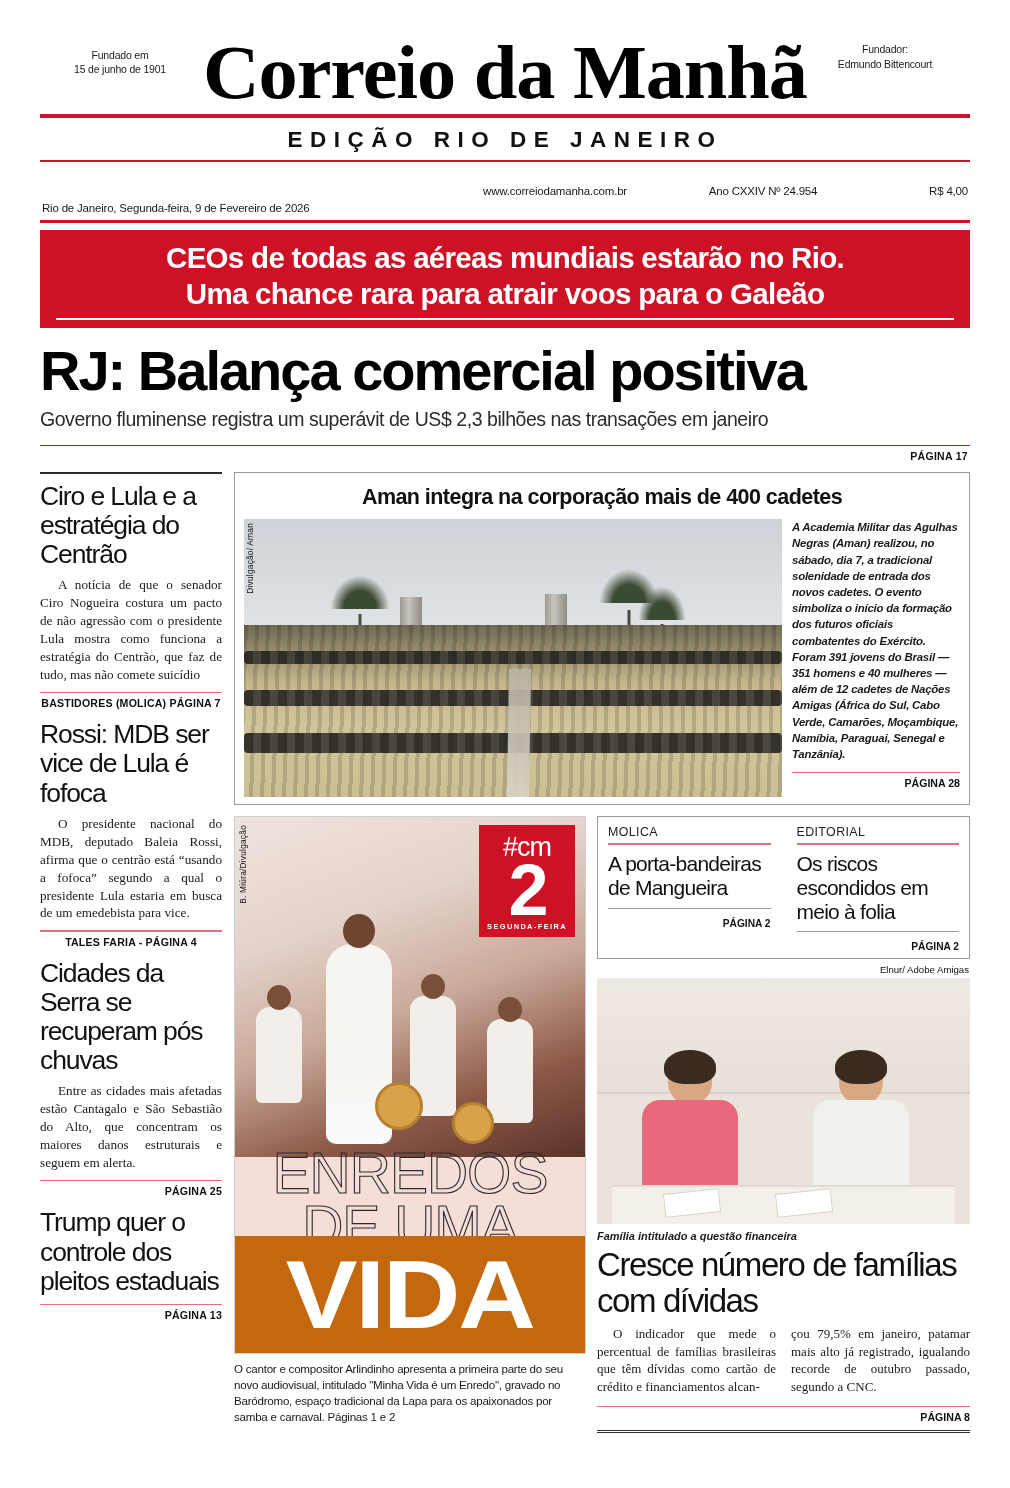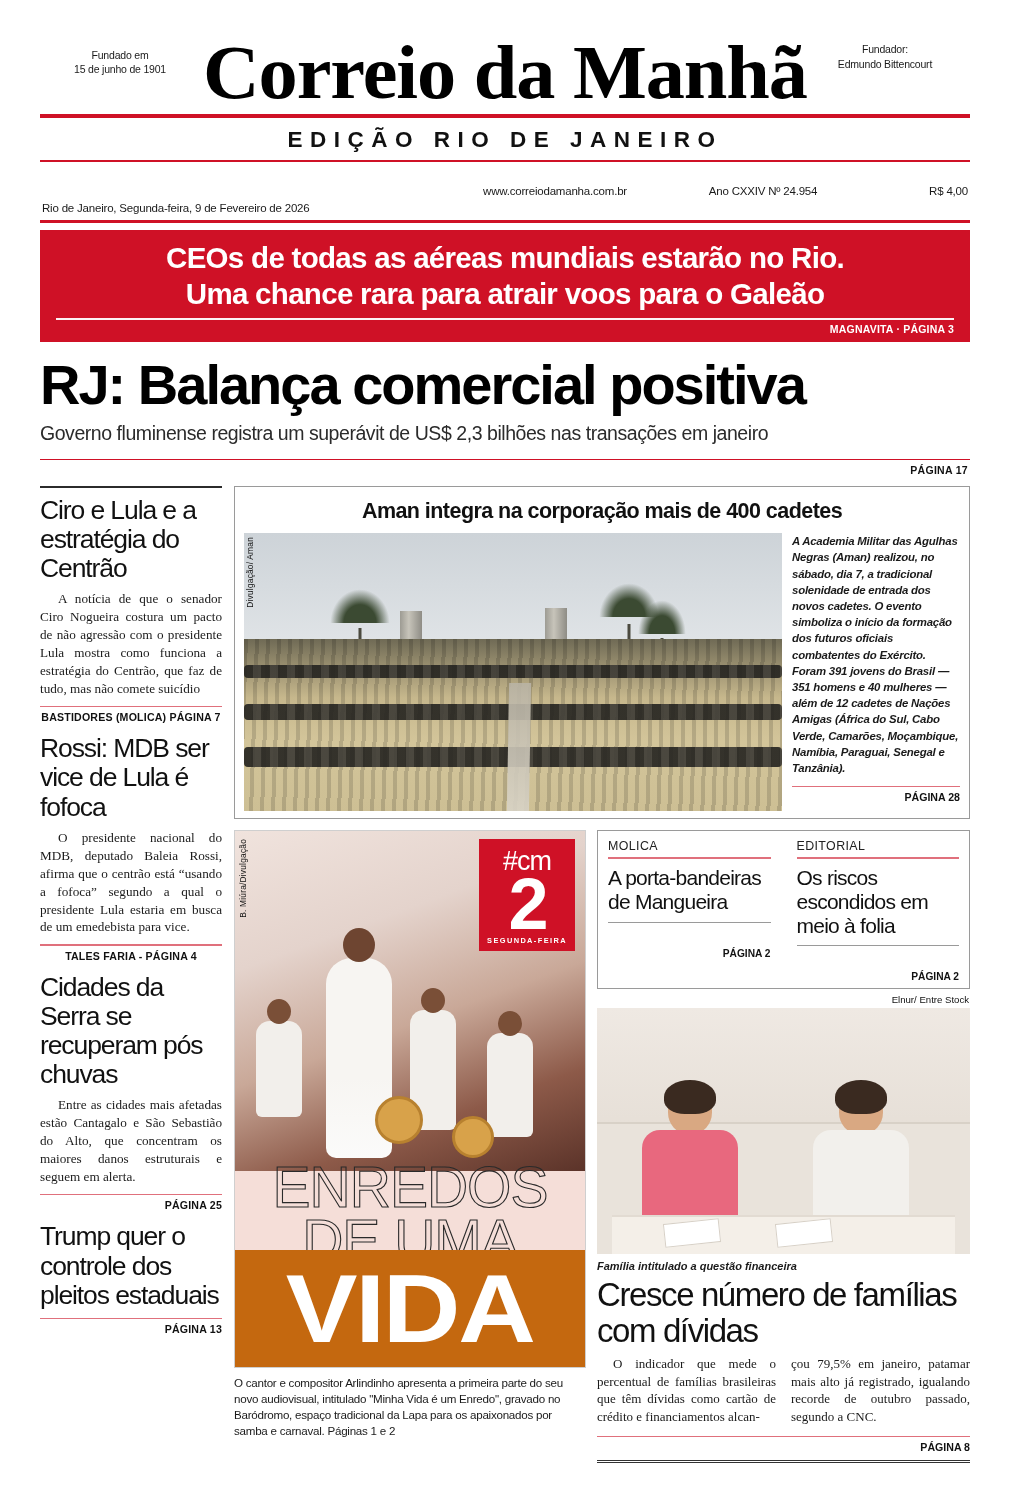--- a/index.html
+++ b/index.html
@@ -153,21 +153,21 @@
   .dual-box { border: 1px solid #9a9a9a; display: flex; padding: 8px 10px 6px; }
   .dual-col { flex: 1; }
   .dual-col + .dual-col { padding-left: 13px; margin-left: 13px; }
   .dual-col .kicker { font-size: 12.4px; letter-spacing: .4px; color: #222; padding-bottom: 4px; }
   .dual-col .kick-rule { height: 1.4px; background: #e0707c; }
   .dual-col h3 {
     font-size: 21px; font-weight: 400; line-height: 1.14;
     letter-spacing: -0.75px; padding-top: 7px; color: #111;
   }
   .dual-col .endrule { height: 1px; background: #9a9a9a; margin-top: 8px; }
-  .dual-col .pg { font-size: 10.2px; font-weight: bold; text-align: right; padding-top: 9px; margin-top: 16px; }
+  .dual-col .pg { font-size: 10.2px; font-weight: bold; text-align: right; padding-top: 9px; }
 
   
   .fam-credit { font-size: 9.6px; text-align: right; padding: 5px 1px 3px; color: #111; }
   .fam-photo { width: 100%; height: 246px; overflow: hidden; position: relative; }
   .fam-caption { font-size: 11px; font-style: italic; font-weight: 600; padding-top: 6px; color: #1a1a1a; }
   .fam-head {
     font-size: 33px; font-weight: 400; line-height: 1.07; letter-spacing: -1.4px;
     padding-top: 5px; color: #111;
   }
   .fam-cols { display: flex; gap: 15px; padding-top: 7px; justify-content: center; }
@@ -243,21 +243,20 @@
     <div class="site">www.correiodamanha.com.br</div>
     <div class="ano">Ano CXXIV Nº 24.954</div>
     <div class="price">R$ 4,00</div>
   </div>
   <div class="rule-red-thin2"></div>
 
   <div class="banner">
     <div class="line">CEOs de todas as aéreas mundiais estarão no Rio.</div>
     <div class="line">Uma chance rara para atrair voos para o Galeão</div>
     <div class="underline"></div>
-    <div class="ref">MAGNAVITA · PÁGINA 3</div>
   </div>
 
   <div class="lead">
     <h1>RJ: Balança comercial positiva</h1>
     <div class="sub">Governo fluminense registra um superávit de US$ 2,3 bilhões nas transações em janeiro</div>
     <div class="hr"></div>
     <div class="pg">PÁGINA 17</div>
   </div>
 
   <div class="body-grid">
@@ -382,21 +381,21 @@
             </div>
             <div class="dual-col">
               <div class="kicker">EDITORIAL</div>
               <div class="kick-rule"></div>
               <h3>Os riscos escondidos em meio à folia</h3>
               <div class="endrule"></div>
               <div class="pg">PÁGINA 2</div>
             </div>
           </div>
 
-          <div class="fam-credit">Elnur/ Entre Stock</div>
+          <div class="fam-credit">Elnur/ Adobe Amigas</div>
 
           <div class="fam-photo">
             <div class="room"></div>
             <div class="sofa"></div>
             <div class="person" style="left:12%;">
               <div class="hair"></div>
               <div class="head"></div>
               <div class="torso" style="background:#e8687e;"></div>
             </div>
             <div class="person" style="left:58%;">

